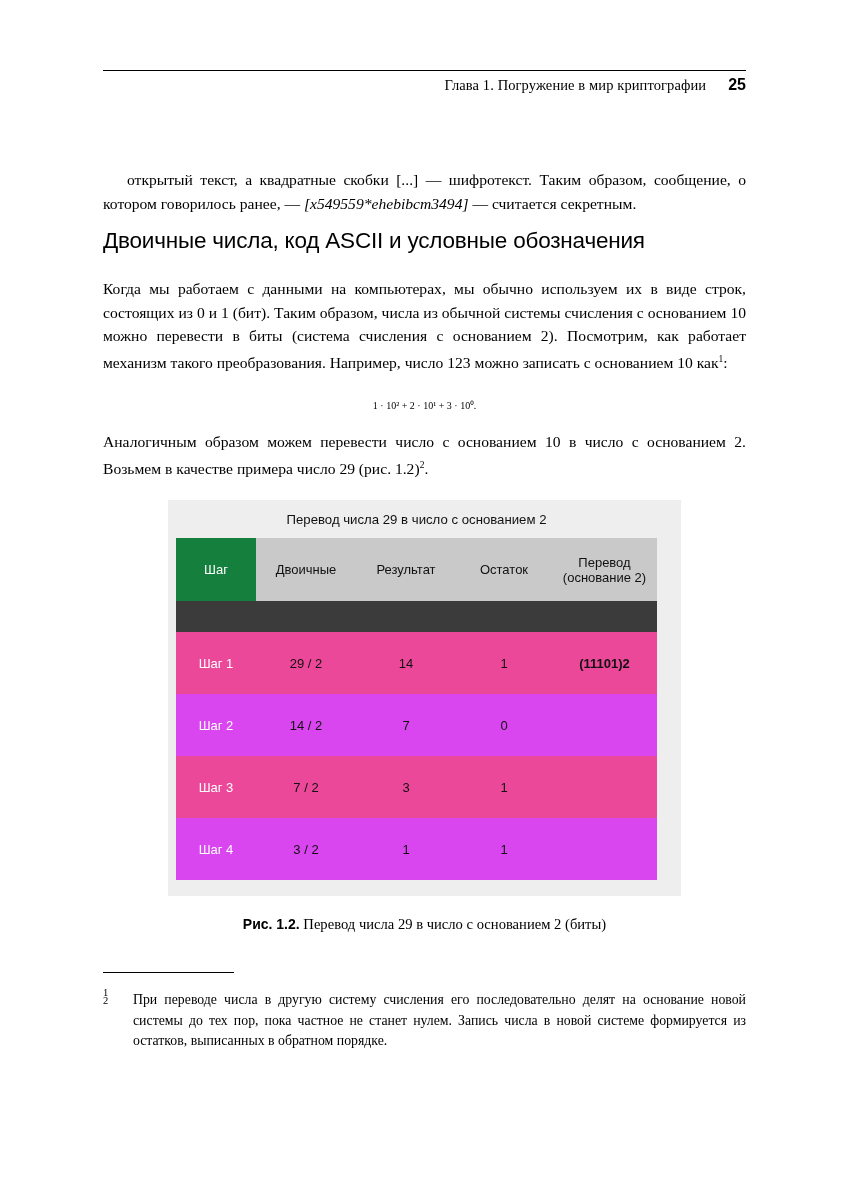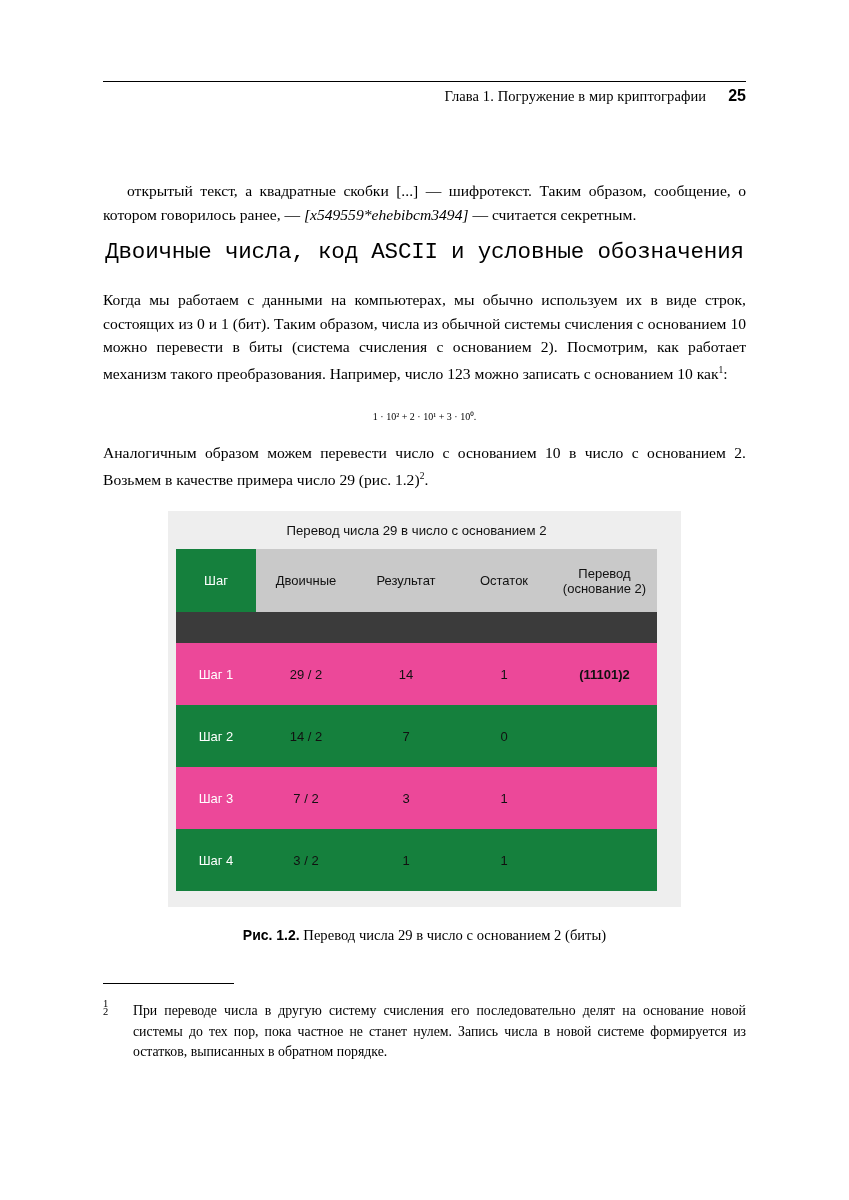--- a/index.html
+++ b/index.html
@@ -11,21 +11,21 @@
     width: 849px;
     height: 1200px;
     position: relative;
     font-family: "Liberation Serif", serif;
     color: #000000;
     overflow: hidden;
   }
 
   .page {
     position: absolute;
-    left: 0; top: 11px;
+    left: 0; top: 0;
     width: 849px;
     height: 980px;
     box-sizing: border-box;
   }
 
   
   .header-rule {
     position: absolute;
     left: 103px;
     top: 70px;
@@ -71,25 +71,24 @@
 
   .para1 { top: 136px; margin-top: 32px; }
   .para1 p { text-indent: 24px; }
 
   h2.section {
     position: absolute;
     left: 103px;
     top: 228px;
     width: 643px;
     margin: 0;
-    font-family: Liberation Mono, monospace;
+    font-family: Liberation Sans, sans-serif;
     font-size: 22.5px;
     font-weight: normal;
     letter-spacing: -0.2px;
-    text-align: center;
   }
 
   .para2 { top: 277px; }
 
   .formula {
     position: absolute;
     left: 103px;
     top: 398px;
     width: 643px;
     text-align: center;
@@ -146,21 +145,21 @@
   }
   .fig-table tbody td {
     height: 54px;
     text-align: center;
     vertical-align: middle;
     padding: 4px 6px;
     border: none;
     color: #111111;
   }
   .fig-table tbody tr.odd td { background: #ec4899; }
-  .fig-table tbody tr.even td { background: #15803d; }
+  .fig-table tbody tr.even td { background: #d946ef; }
   .fig-table tbody td.stepcol {
     background: #3b3b3b;
     color: #ffffff;
   }
   .fig-table tbody td.resultcol { font-weight: bold; }
 
   .col-step   { width: 80px; }
   .col-op     { width: 100px; }
   .col-res    { width: 100px; }
   .col-rem    { width: 96px; }

